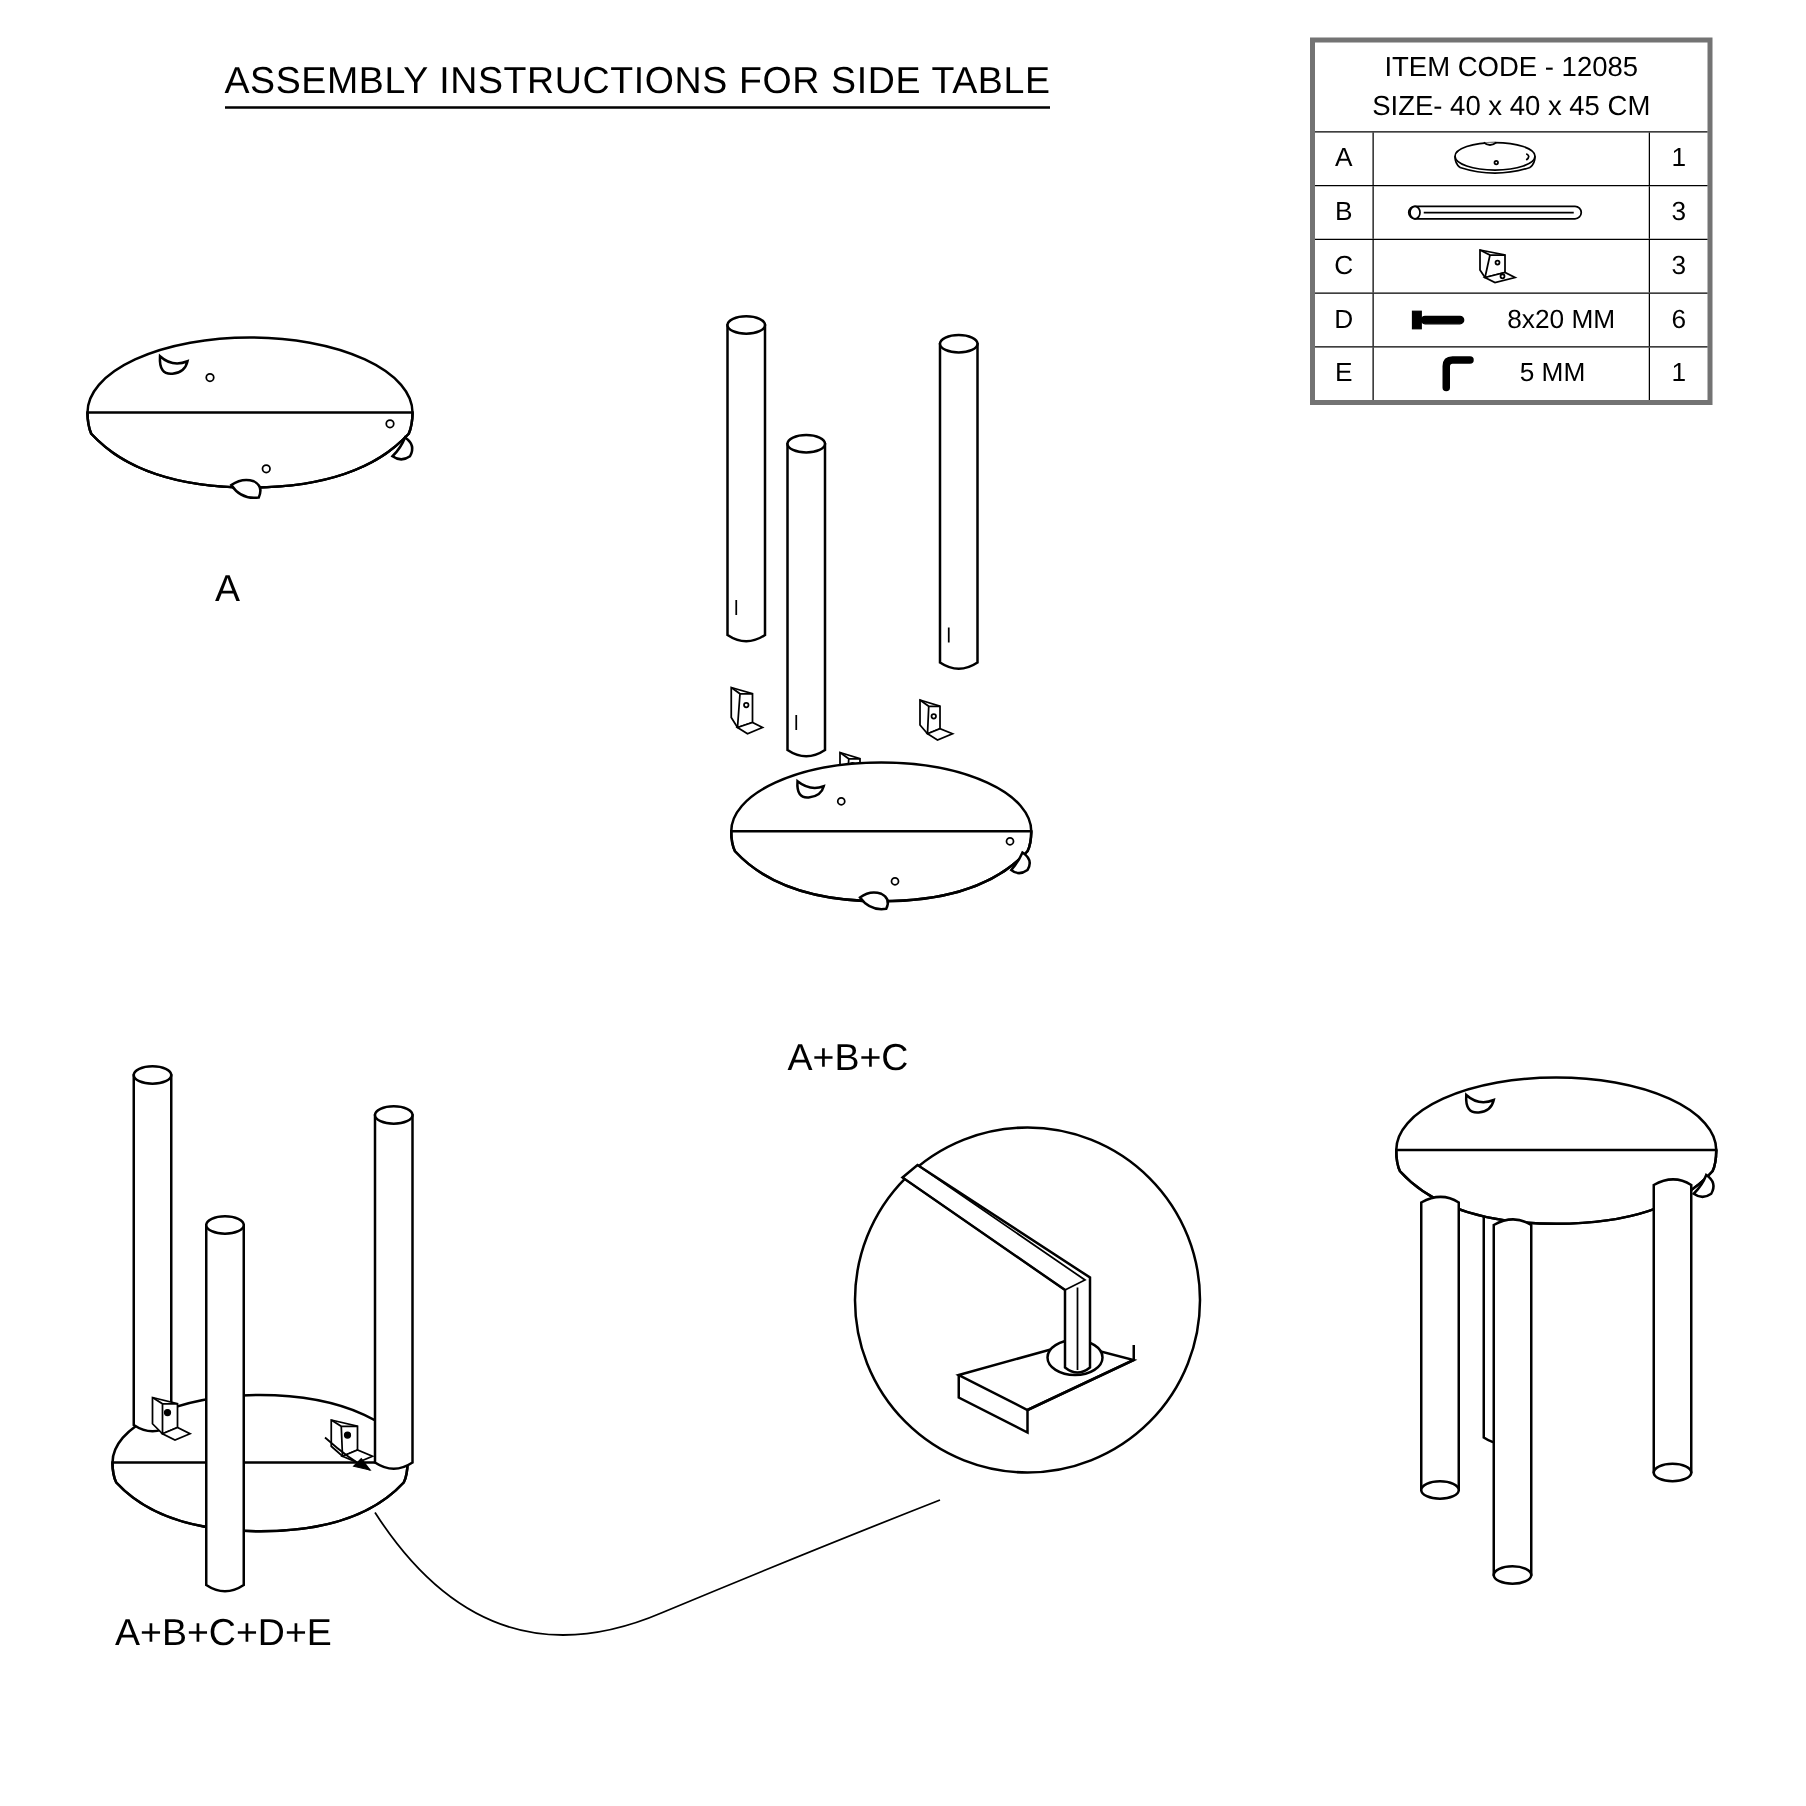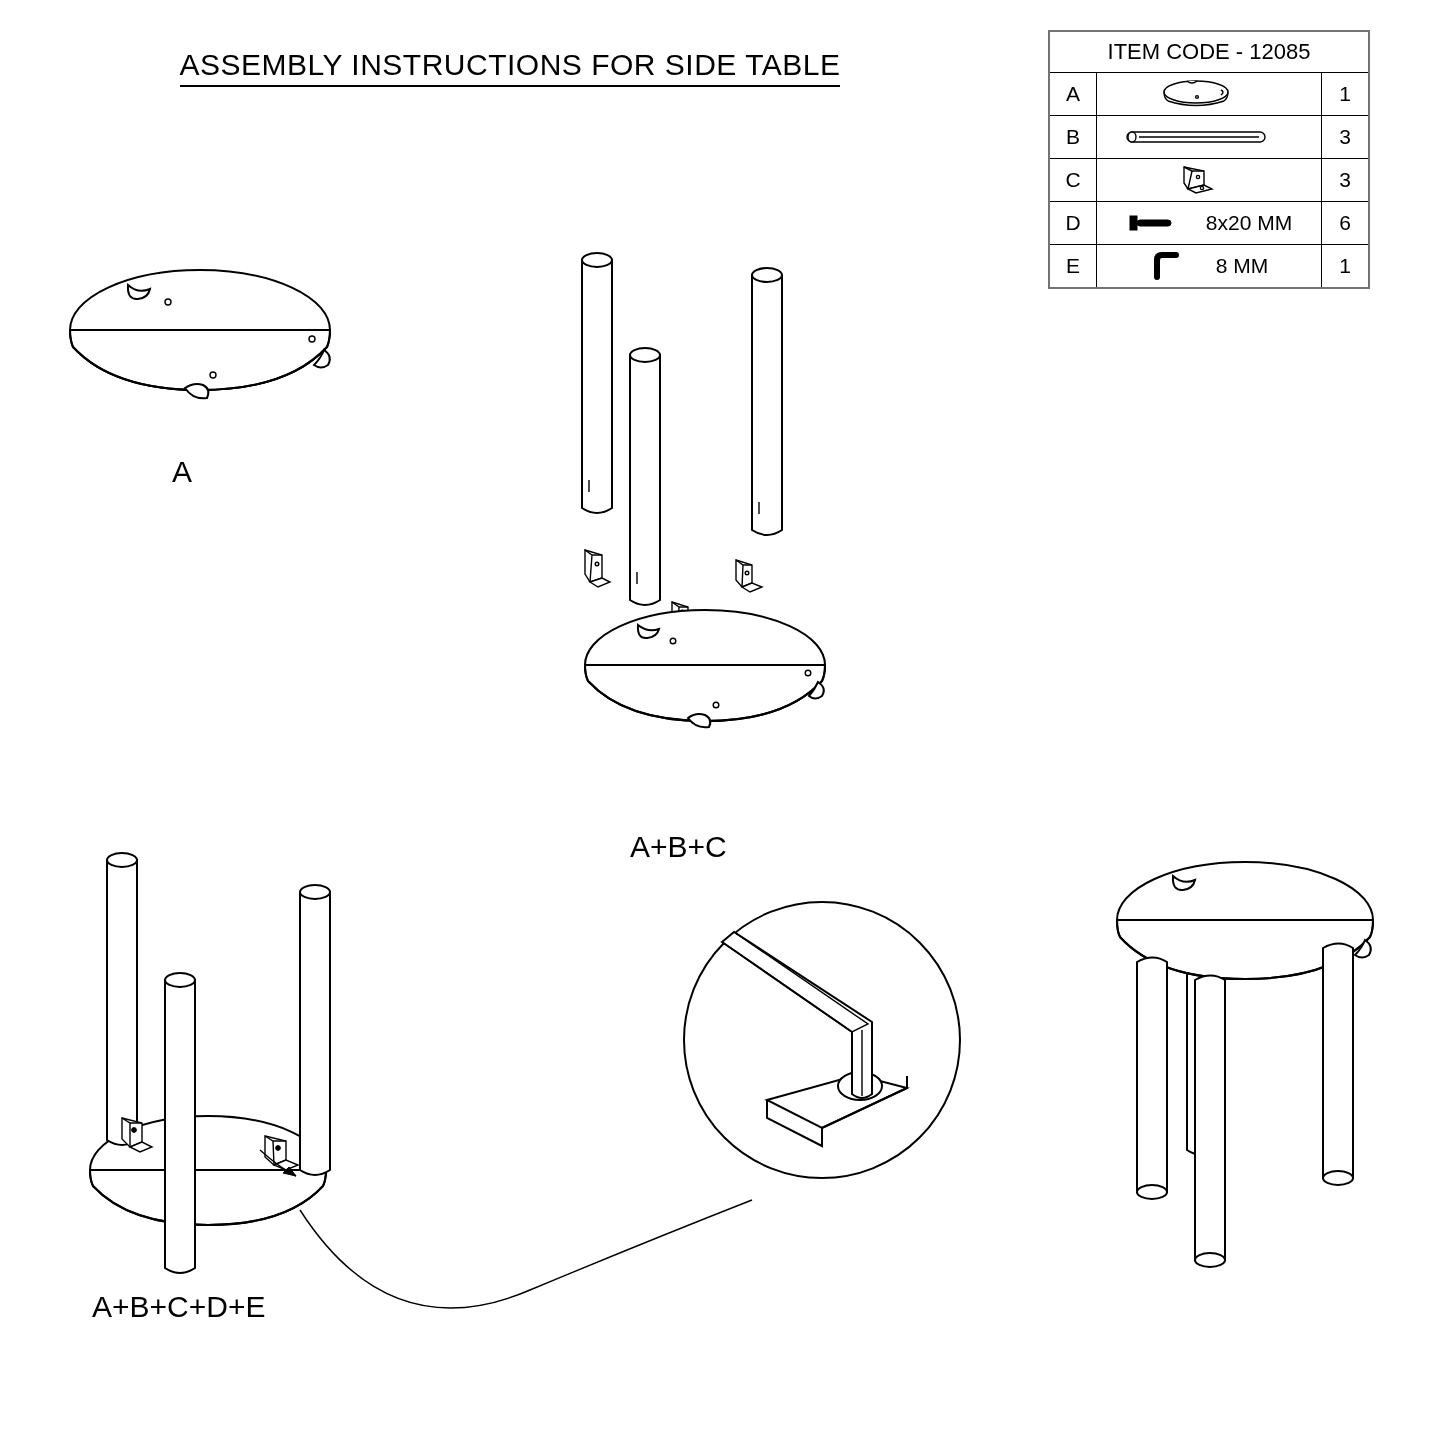--- a/index.html
+++ b/index.html
@@ -37,21 +37,21 @@
     border-bottom: 2px solid #000;
     padding-bottom: 3px;
     display: inline-block;
   }
 
   
   #parts-table {
     left: 1048px;
     top: 30px;
     width: 322px;
-    border: 2px solid #737373;
+    border: 4px solid #737373;
     box-sizing: border-box;
     background: #fff;
   }
   #parts-table .hdr {
     text-align: center;
     font-size: 22px;
     line-height: 31px;
     padding: 4px 0 5px 0;
     border-bottom: 1.6px solid #000;
   }
@@ -99,20 +99,21 @@
 
 <div id="sheet">
 
   <div class="abs" id="title">
     <span class="t">ASSEMBLY INSTRUCTIONS FOR SIDE TABLE</span>
   </div>
 
   <div class="abs" id="parts-table">
     <div class="hdr">
       <div>ITEM CODE - 12085</div>
+      <div>SIZE- 40 x 40 x 45 CM</div>
     </div>
 
     <div class="prow">
       <div class="pcode">A</div>
       <div class="pmid">
         <span>
           <svg width="78" height="34" viewBox="0 0 78 34">
             <ellipse class="fillw-thin" cx="39" cy="15" rx="32" ry="11"></ellipse>
             <path class="ln-thin" d="M7 15 q0 6 4 9 M71 15 q0 6 -4 9"></path>
             <path class="ln-thin" d="M11 24 q28 9 56 0"></path>
@@ -173,21 +174,21 @@
     </div>
 
     <div class="prow">
       <div class="pcode">E</div>
       <div class="pmid">
         <span>
           <svg width="40" height="34" viewBox="0 0 40 34">
             <path class="ln" style="stroke-width:6;stroke-linecap:round;stroke-linejoin:round;fill:none" d="M26 6 L12 6 Q7 6 7 11 L7 28"></path>
           </svg>
         </span>
-        <span class="lbl">8 MM</span>
+        <span class="lbl">5 MM</span>
       </div>
       <div class="pqty">1</div>
     </div>
   </div>
 
   <div class="abs" style="left:50px; top:255px;">
     <svg width="300" height="180" viewBox="0 0 300 180">
 
       <ellipse class="fillw" cx="150" cy="75" rx="130" ry="60"></ellipse>
 

